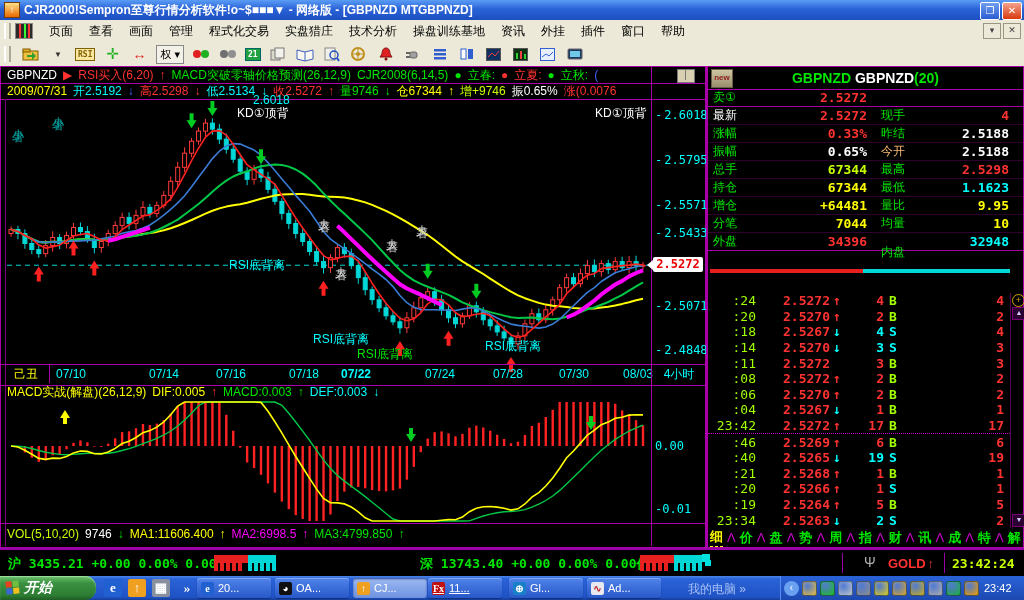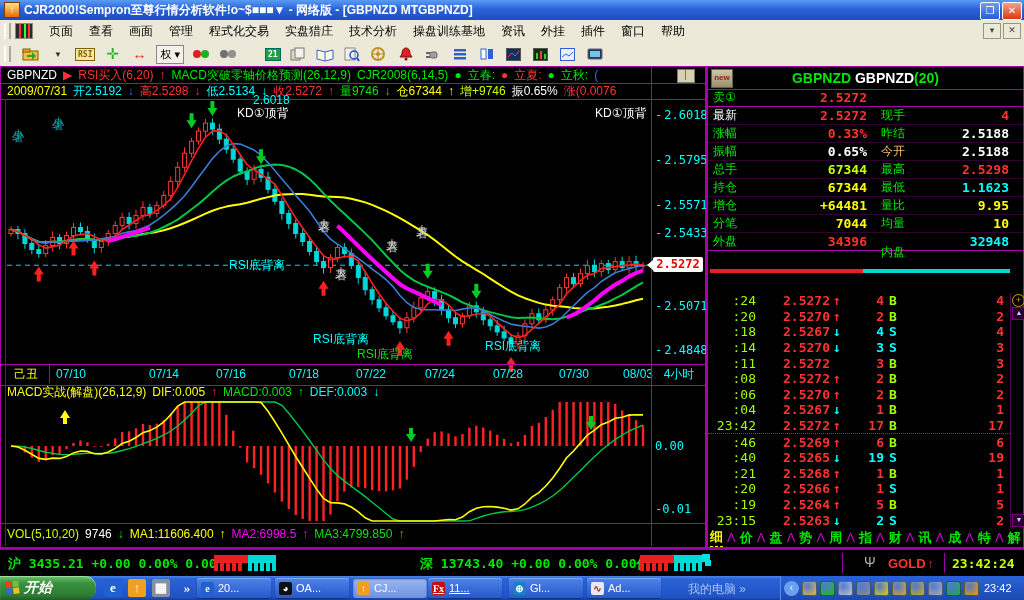--- a/index.html
+++ b/index.html
@@ -184,21 +184,21 @@
           <circle cx="5" cy="6" r="4" fill="#e02020"></circle>
           <circle cx="13" cy="6" r="4" fill="#20b020"></circle>
         </svg>
       </div>
       <div class="tbi">
         <svg width="18" height="12">
           <circle cx="5" cy="6" r="4" fill="#707070"></circle>
           <circle cx="13" cy="6" r="4" fill="#909090"></circle>
         </svg>
       </div>
-      <div class="tbi" style="width: auto; margin-left: 20px;">
+      <div class="tbi" style="width: auto;">
         <span style="background:#20a040;color:#fff;font:bold 8px monospace;padding:1px 2px;border:1px solid #066">21</span>
       </div>
       <div class="tbi">
         <svg width="16" height="14">
           <rect x="1" y="3" width="9" height="10" fill="#dcd8cc" stroke="#777"></rect>
           <rect x="5" y="1" width="9" height="10" fill="#f4f2ec" stroke="#777"></rect>
         </svg>
       </div>
       <div class="tbi">
         <svg width="18" height="13">
@@ -513,21 +513,21 @@
         <div class="anno" style="left: 356px; top: 279px; color: rgb(0, 230, 0); font-size: 12px;">RSI底背离</div>
         <div class="anno" style="left: 484px; top: 271px; color: rgb(0, 255, 255); font-size: 12px;">RSI底背离</div>
       </div>
     <div id="xaxis">
       <div id="era-box">己丑</div>
       <div id="xdates">
           <div class="xdate" style="left: 55px;">07/10</div>
           <div class="xdate" style="left: 148px;">07/14</div>
           <div class="xdate" style="left: 215px;">07/16</div>
           <div class="xdate" style="left: 288px;">07/18</div>
-          <div class="xdate" style="left: 355px;">07/22</div>
+          <div class="xdate" style="left: 340px; font-weight: bold;">07/22</div>
           <div class="xdate" style="left: 424px;">07/24</div>
           <div class="xdate" style="left: 492px;">07/28</div>
           <div class="xdate" style="left: 558px;">07/30</div>
           <div class="xdate" style="left: 622px;">08/03</div>
         </div>
       <div id="period-box">4小时</div>
     </div>
     <div id="macd-line" class="seg"><span style="color: rgb(255, 255, 0);">MACD实战(解盘)(26,12,9)</span><span style="color: rgb(255, 255, 0);">DIF:0.005</span><span style="color: rgb(255, 50, 50);">↑</span><span style="color: rgb(0, 230, 0);">MACD:0.003</span><span style="color: rgb(0, 230, 0);">↑</span><span style="color: rgb(0, 255, 255);">DEF:0.003</span><span style="color: rgb(0, 255, 255);">↓</span></div>
     <svg id="macd-svg" width="642" height="123" viewBox="0 0 642 123" style="left:6px;top:333px">
         <line x1="4" y1="46" x2="4" y2="46.0" stroke="#ff2222" stroke-width="2.4"></line>
@@ -809,21 +809,21 @@
         </div>
         <div class="trow">
           <div class="tt">:19</div>
           <div class="tp">2.5264</div>
           <div class="ta" style="color: rgb(255, 50, 50);">↑</div>
           <div class="tq" style="color: rgb(255, 50, 50);">5</div>
           <div class="ts" style="color: rgb(160, 255, 0);">B</div>
           <div class="tq2">5</div>
         </div>
         <div class="trow">
-          <div class="tt">23:15</div>
+          <div class="tt">23:34</div>
           <div class="tp">2.5263</div>
           <div class="ta" style="color: rgb(0, 255, 255);">↓</div>
           <div class="tq" style="color: rgb(0, 255, 255);">2</div>
           <div class="ts" style="color: rgb(0, 255, 255);">S</div>
           <div class="tq2">2</div>
         </div>
       </div>
     <div id="tick-scroll">
       <div id="target-icon">+</div>
       <div class="scr" style="top:14px">▲</div>

